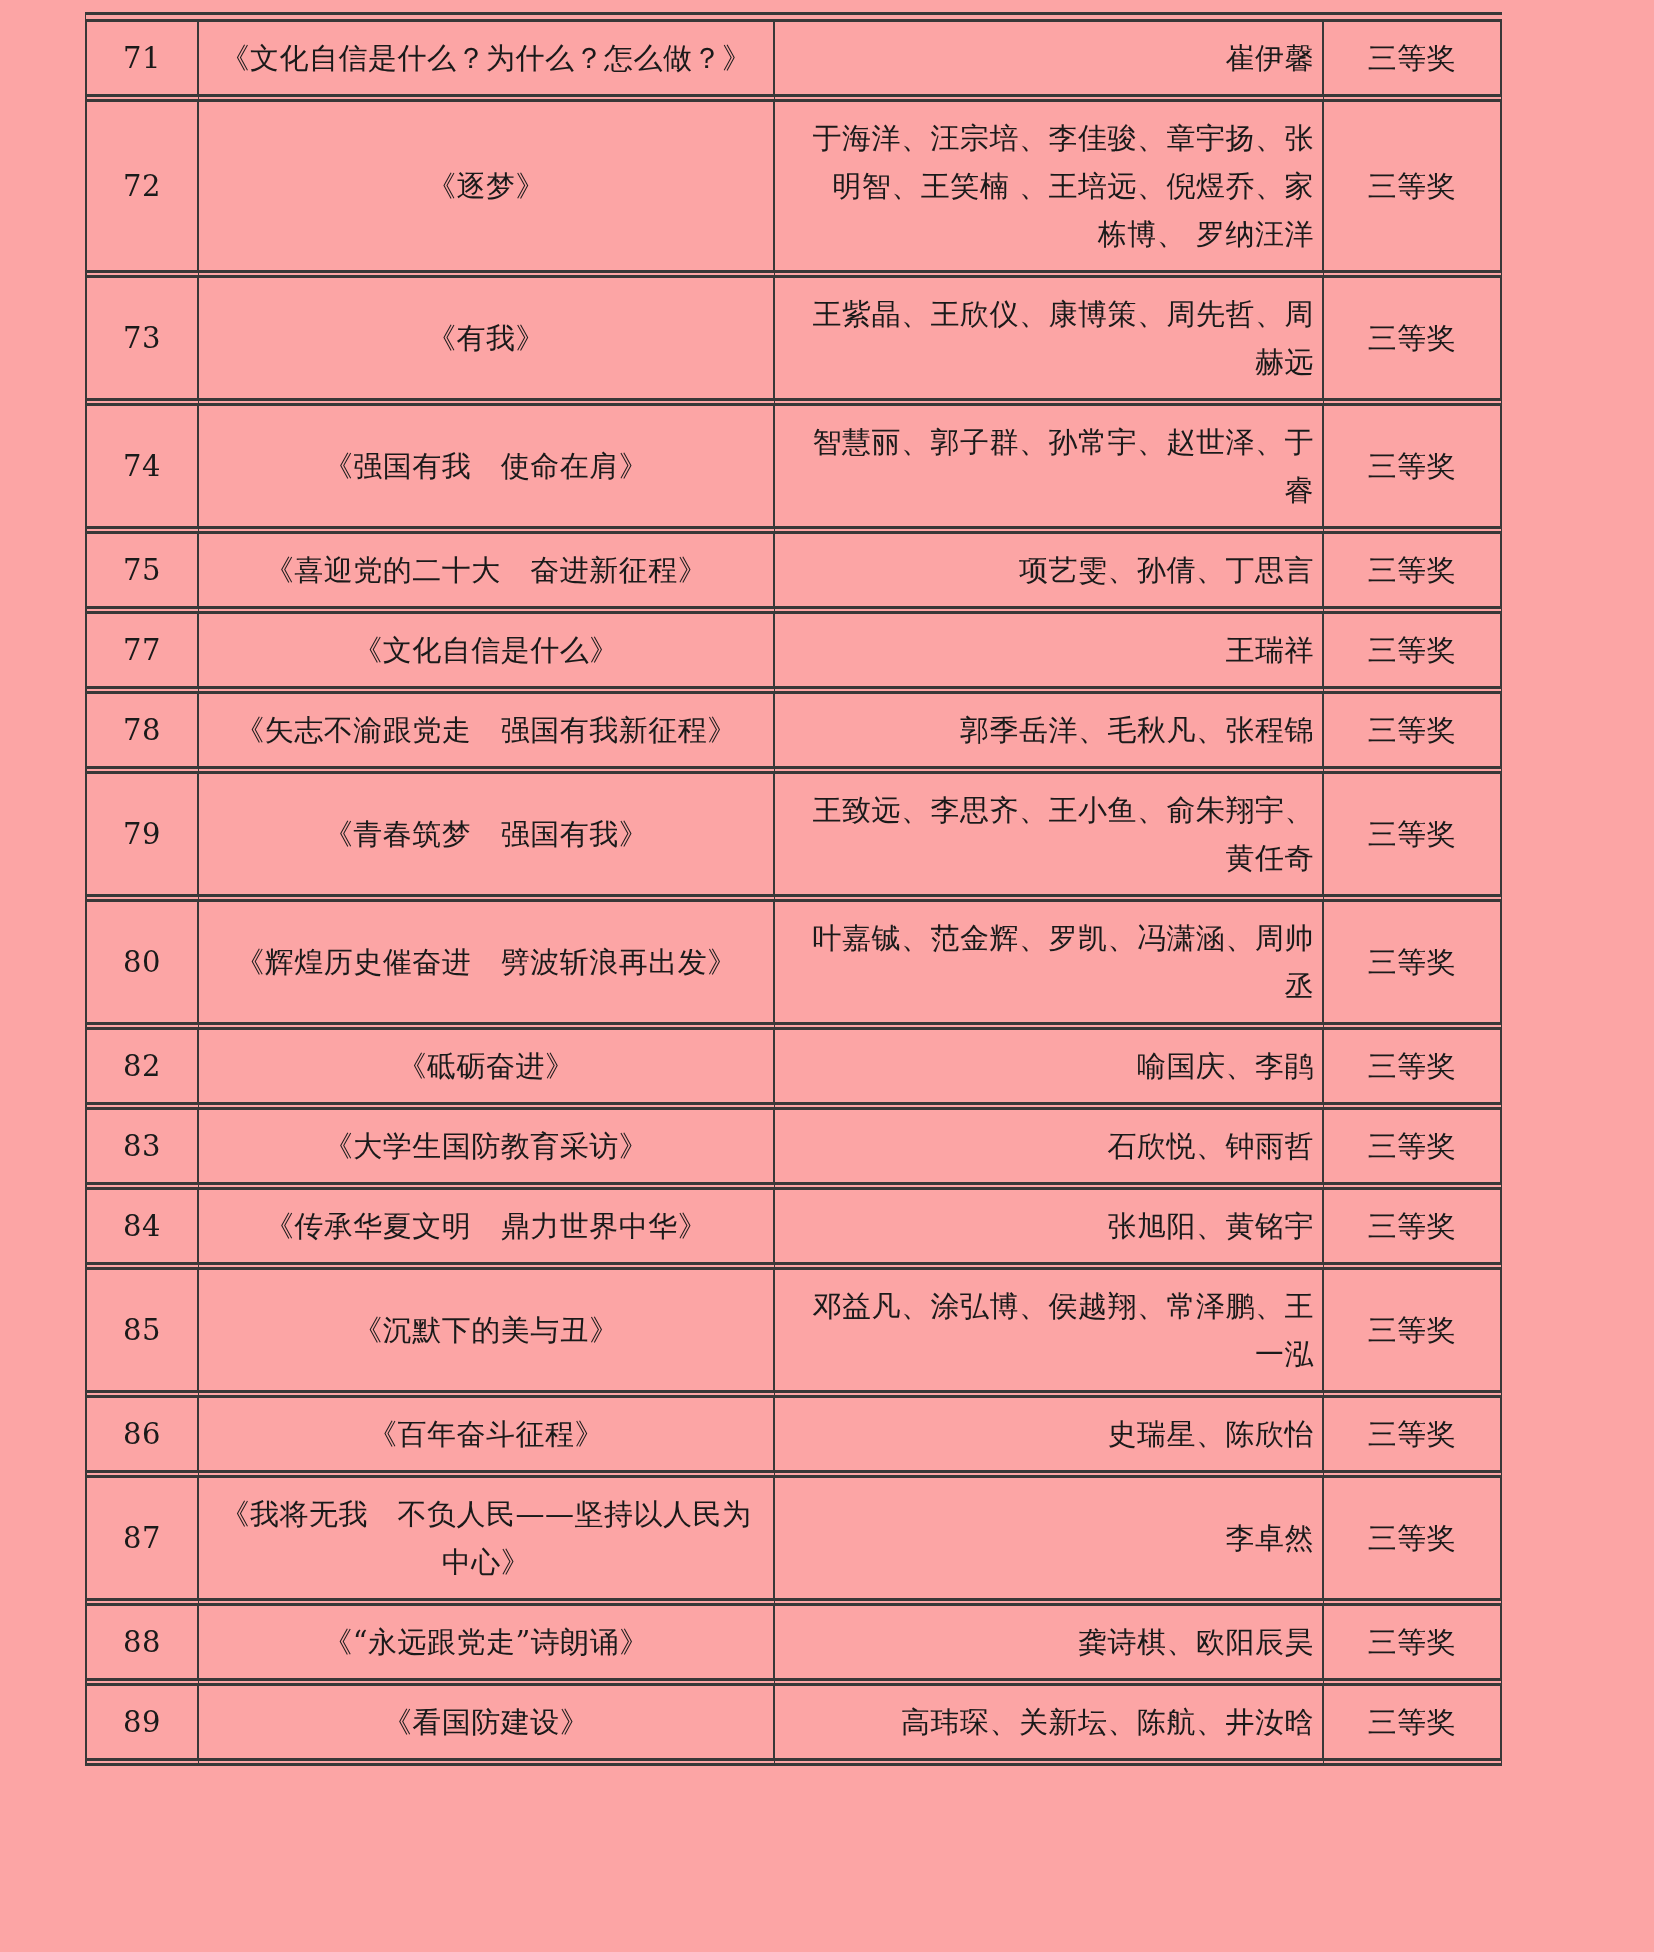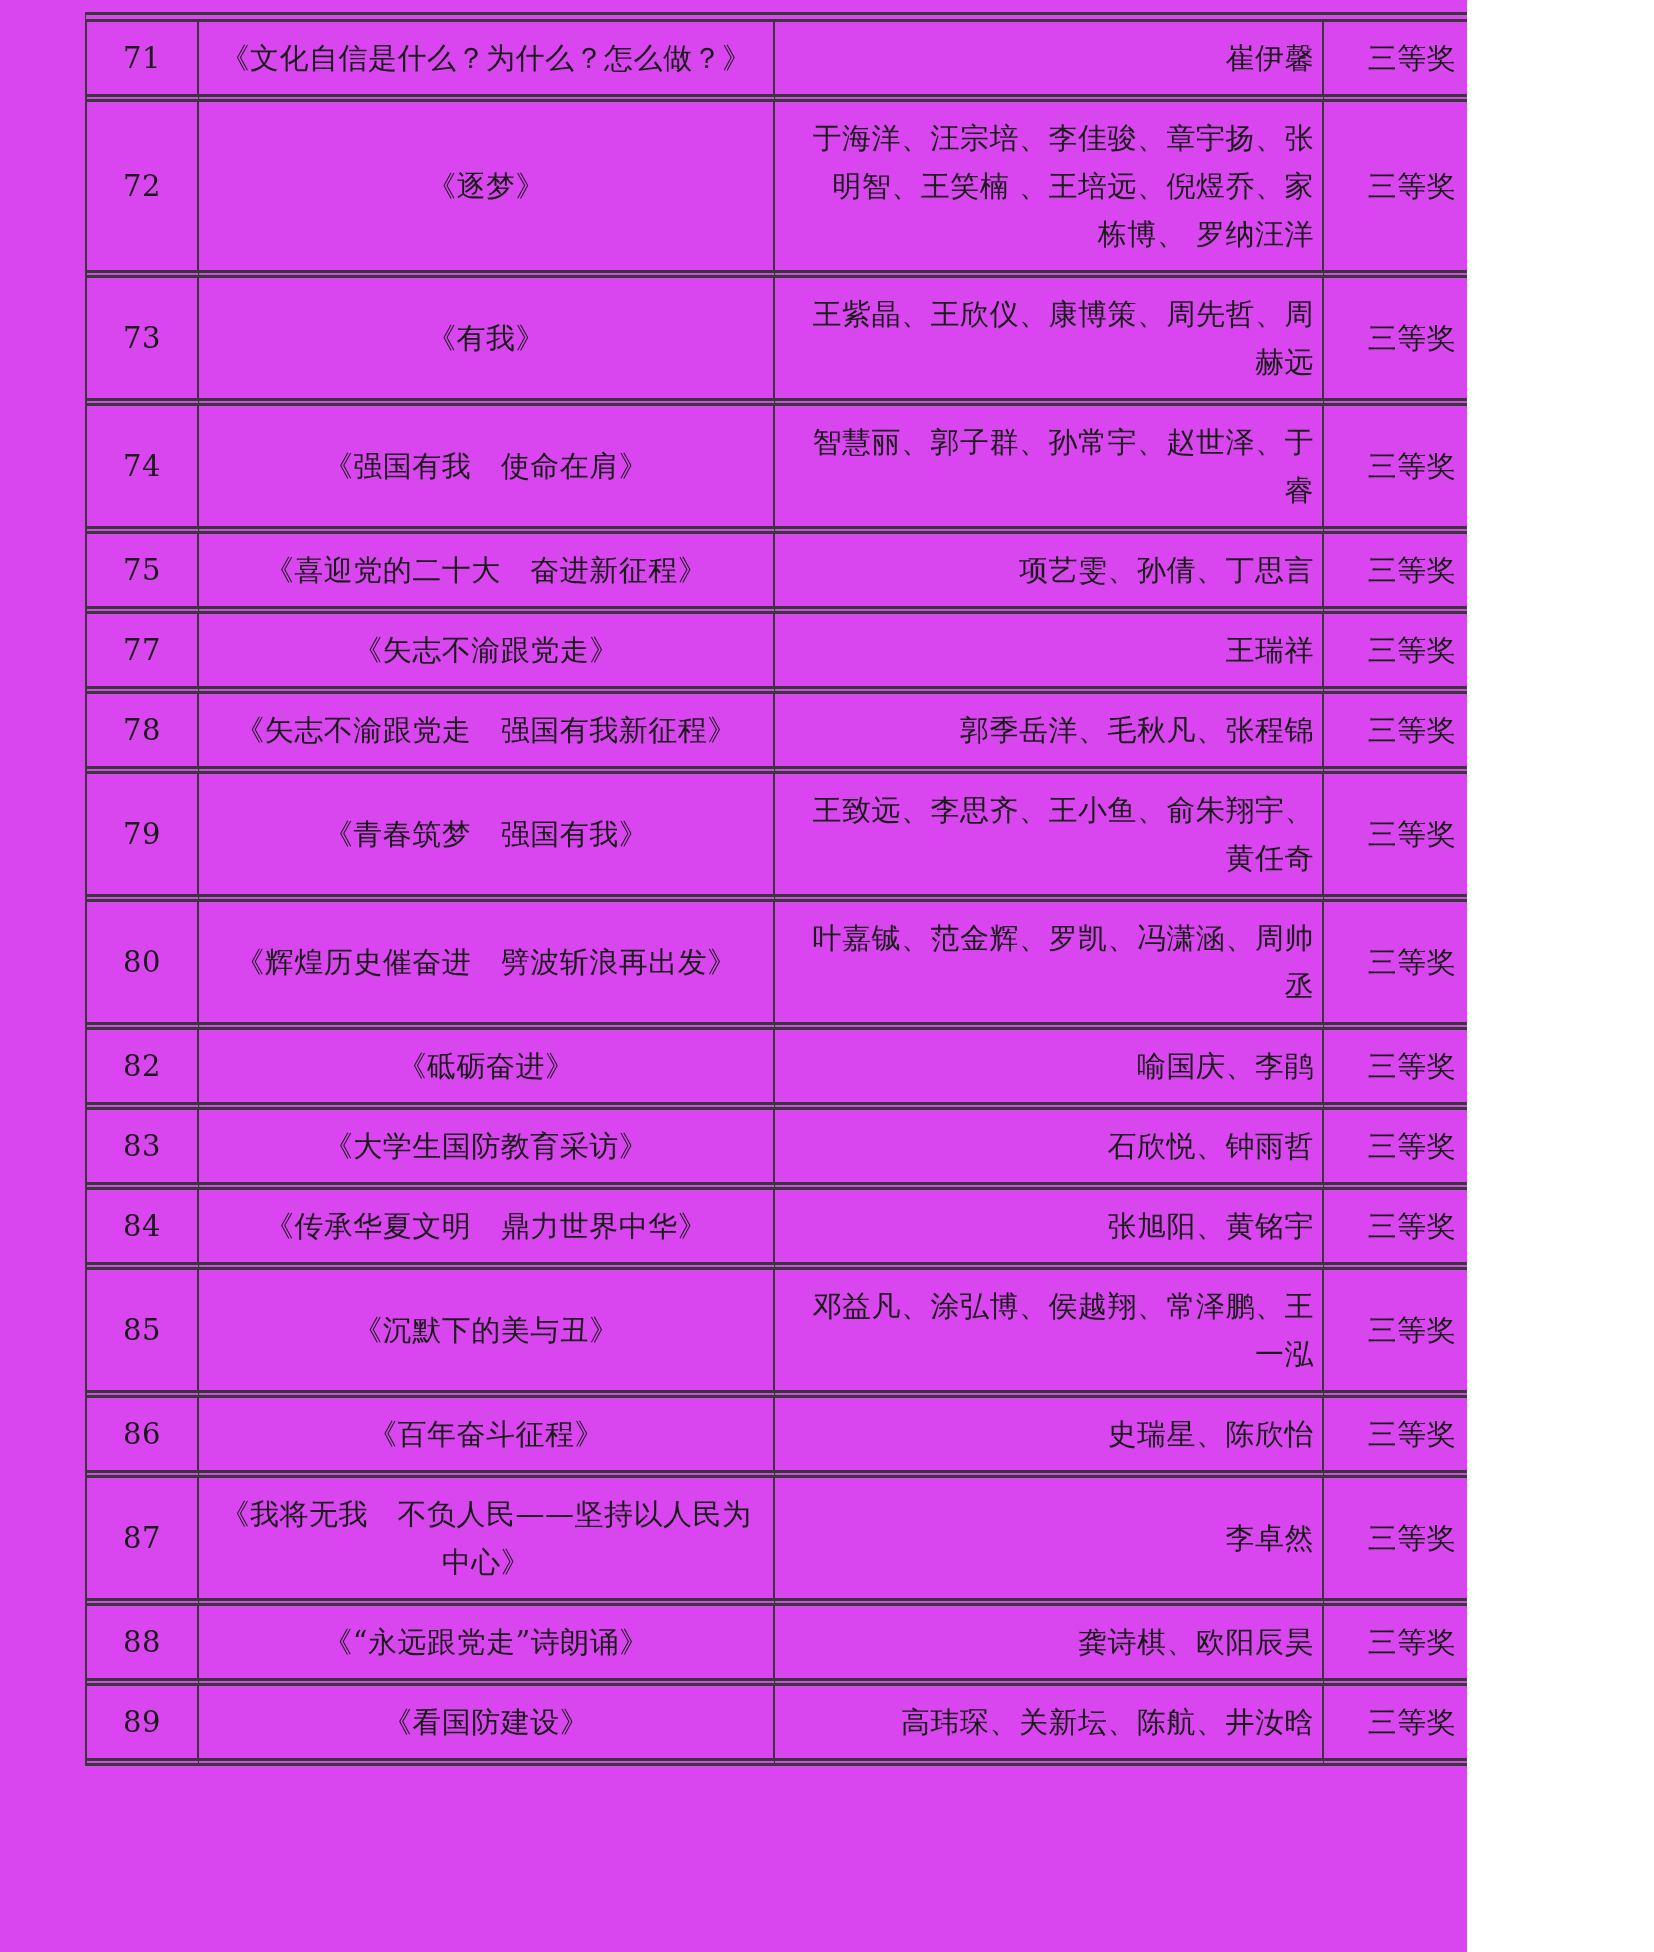--- a/index.html
+++ b/index.html
@@ -7,23 +7,23 @@
     padding: 0;
     background: #ffffff;
   }
   body {
     width: 1654px;
     height: 1952px;
     font-family: "DejaVu Serif", "Liberation Serif", serif;
   }
   .page {
     position: relative;
-    width: 1467px;
+    width: 1654px;
     height: 1952px;
-    background: #d946ef;
+    background: #fca5a5;
     overflow: hidden;
   }
   table.awards {
     position: absolute;
     left: 85px;
     top: 12px;
     width: 1415px;
     table-layout: fixed;
     border-collapse: separate;
     border-spacing: 0;
@@ -100,21 +100,21 @@
           <td class="award">三等奖</td>
         </tr>
         <tr>
           <td class="no">75</td>
           <td class="title">《喜迎党的二十大　奋进新征程》</td>
           <td class="names">项艺雯、孙倩、丁思言</td>
           <td class="award">三等奖</td>
         </tr>
         <tr>
           <td class="no">77</td>
-          <td class="title">《矢志不渝跟党走》</td>
+          <td class="title">《文化自信是什么》</td>
           <td class="names">王瑞祥</td>
           <td class="award">三等奖</td>
         </tr>
         <tr>
           <td class="no">78</td>
           <td class="title">《矢志不渝跟党走　强国有我新征程》</td>
           <td class="names">郭季岳洋、毛秋凡、张程锦</td>
           <td class="award">三等奖</td>
         </tr>
         <tr>

